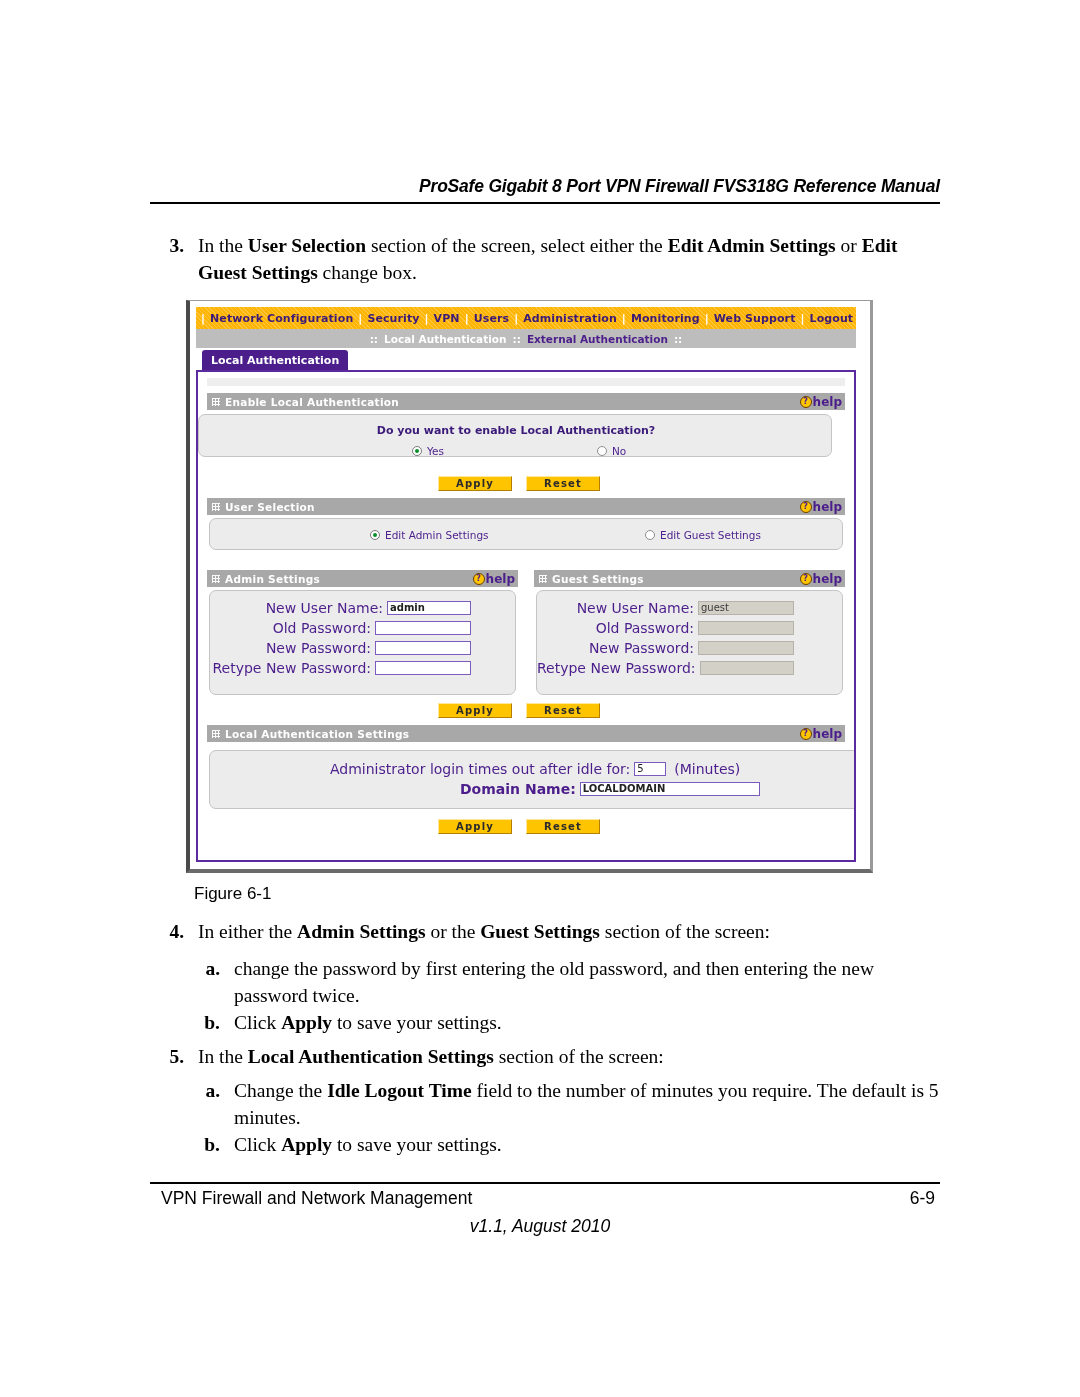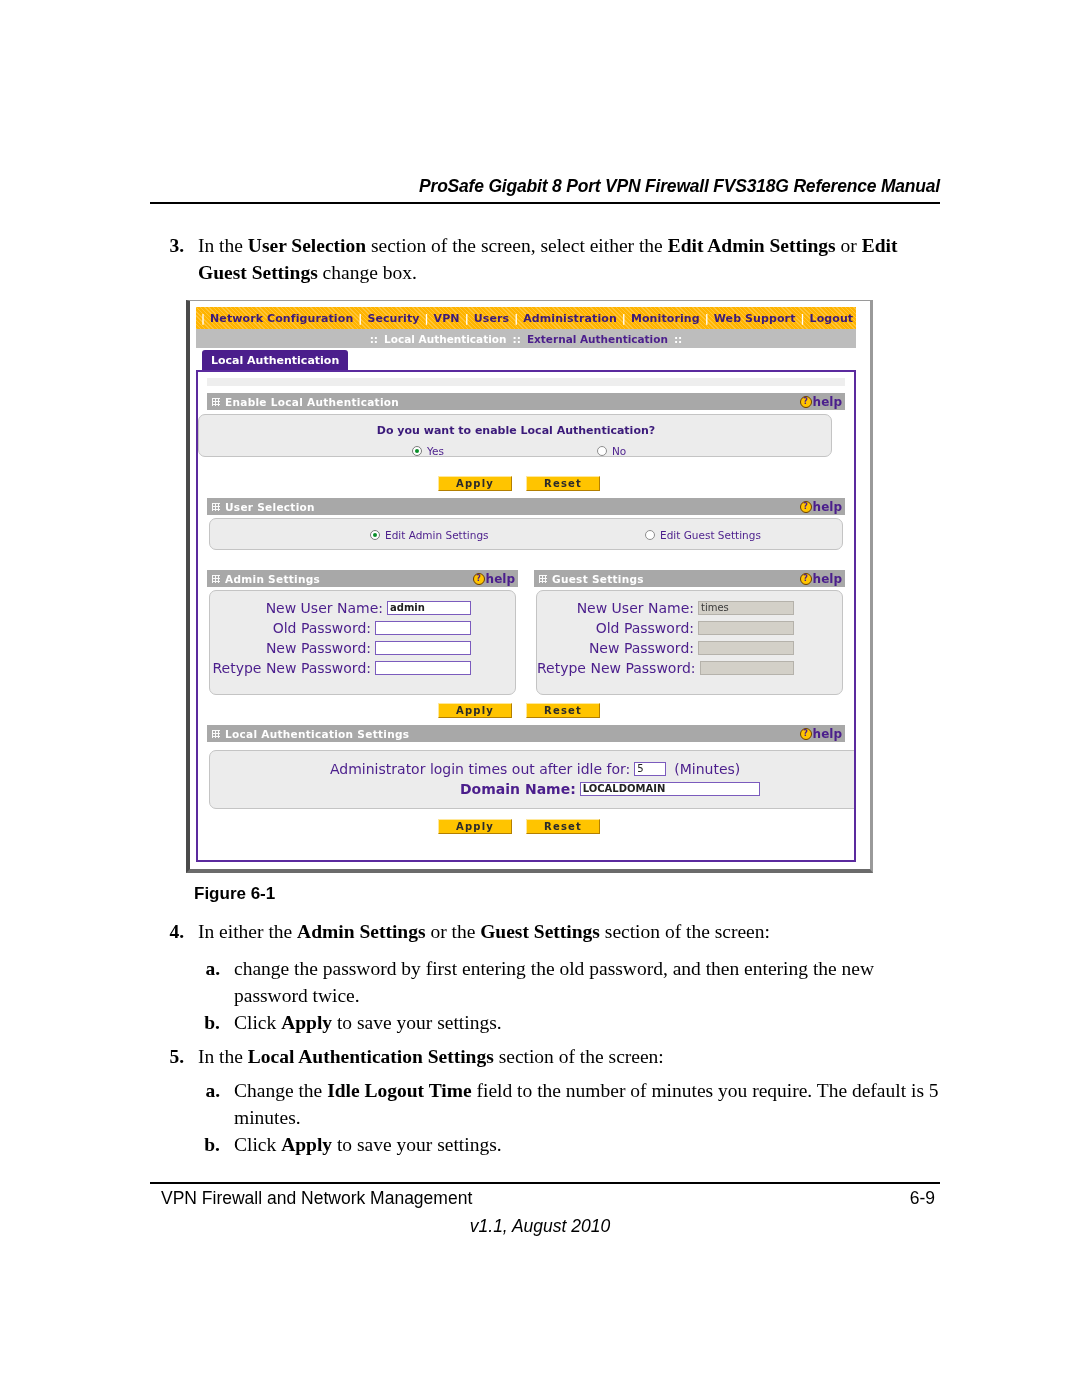--- a/index.html
+++ b/index.html
@@ -331,21 +331,21 @@
     border: 1px solid #b5b2ab;
     color: #3a3a3a;
   }
 
   
   .fig-caption {
     position: absolute;
     left: 194px; top: 884px;
     font-family: "Liberation Sans", sans-serif;
     font-size: 17px;
-    font-weight: bold;
+    font-weight: normal;
     color: #000;
   }
 
   
   .rule-bot {
     position: absolute;
     left: 150px; top: 1182px;
     width: 790px; height: 2px;
     background: #000;
   }
@@ -502,21 +502,21 @@
             <span class="grid-ico"></span>
             <span class="title">Guest Settings</span>
             <span class="help">
               <span class="help-ico">?</span>
               <span class="help-txt">help</span>
             </span>
           </div>
           <div class="panel" style="left:338px; top:218px; width:307px; height:105px; padding:9px 48px 0 0;">
             <div class="frow">
               <span class="flabel">New User Name:</span>
-              <span class="fin dis" style="width:96px;">times</span>
+              <span class="fin dis" style="width:96px;">guest</span>
             </div>
             <div class="frow">
               <span class="flabel">Old Password:</span>
               <span class="fin dis" style="width:96px;"></span>
             </div>
             <div class="frow">
               <span class="flabel">New Password:</span>
               <span class="fin dis" style="width:96px;"></span>
             </div>
             <div class="frow">

